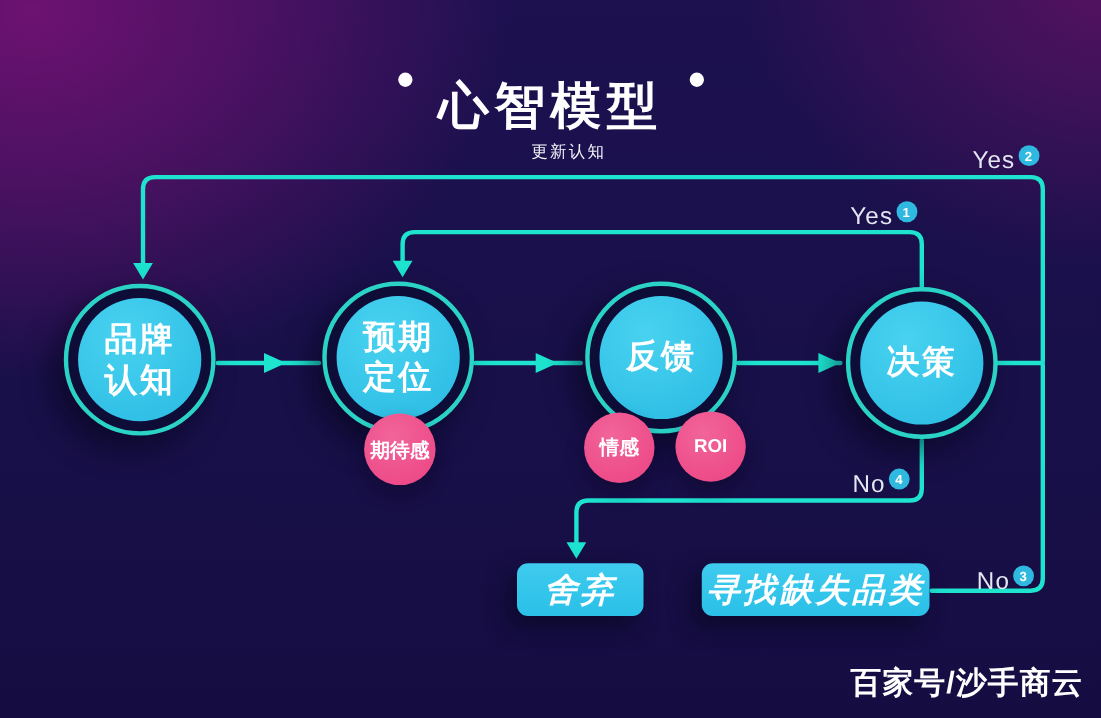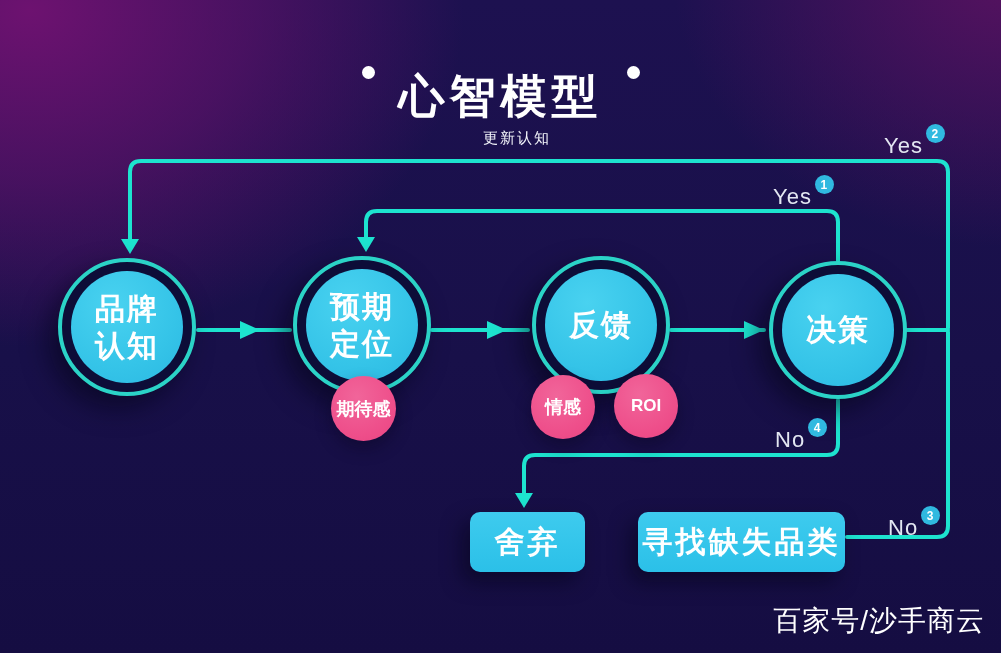--- a/index.html
+++ b/index.html
@@ -52,47 +52,48 @@
     background:radial-gradient(circle at 40% 32%, #f1659a 0%, #ee4e8a 65%, #e84480 100%);
     display:flex;align-items:center;justify-content:center;
     color:#ffffff;font-weight:bold;z-index:5;
     box-shadow:0 8px 16px rgba(10,5,30,0.4);
   }
   .sub-expectation{left:331px;top:376px;width:65px;height:65px;font-size:18px;}
   .sub-emotion   {left:531px;top:375px;width:64px;height:64px;font-size:18px;}
   .sub-roi       {left:614px;top:374px;width:64px;height:64px;font-size:17px;}
 
   .outcome-box{
-    position:absolute;top:512px;height:60px;border-radius:10px;
+    position:absolute;top:512px;height:48px;border-radius:10px;
     background:linear-gradient(180deg,#3ecbee 0%, #2bc0e8 100%);
     display:flex;align-items:center;justify-content:center;
     color:#ffffff;font-weight:bold;font-size:30px;letter-spacing:3px;
     box-shadow:-8px 10px 20px rgba(4,4,22,0.5);
+    font-style:italic;
   }
   .box-abandon{left:470px;width:115px;}
   .box-find   {left:638px;width:207px;}
 
   .branch-label{
-    position:absolute;display:flex;align-items:flex-start;
+    position:absolute;display:flex;align-items:center;
     color:#e3e7f2;font-size:22px;letter-spacing:1px;
   }
   .branch-label .badge{
     width:19px;height:19px;border-radius:50%;background:#30b9e0;
     color:#ffffff;font-size:12px;font-weight:bold;
     display:flex;align-items:center;justify-content:center;
     margin-left:3px;margin-top:-9px;
   }
   .lbl-yes1{left:773px;top:184px;}
   .lbl-yes2{left:884px;top:133px;}
   .lbl-no3 {left:888px;top:515px;}
   .lbl-no4 {left:775px;top:427px;}
 
   .watermark{
     position:absolute;right:16px;bottom:13px;
-    color:#ffffff;font-size:28px;font-weight:normal;letter-spacing:1px;
+    color:#ffffff;font-size:28px;font-weight:bold;letter-spacing:1px;
   }
 </style>
 </head>
 <body>
 
 <div class="stage">
 
   <svg class="connectors" viewBox="0 0 1001 653">
     <g stroke="#1de3cf" stroke-width="4" fill="none" stroke-linecap="round">
 

